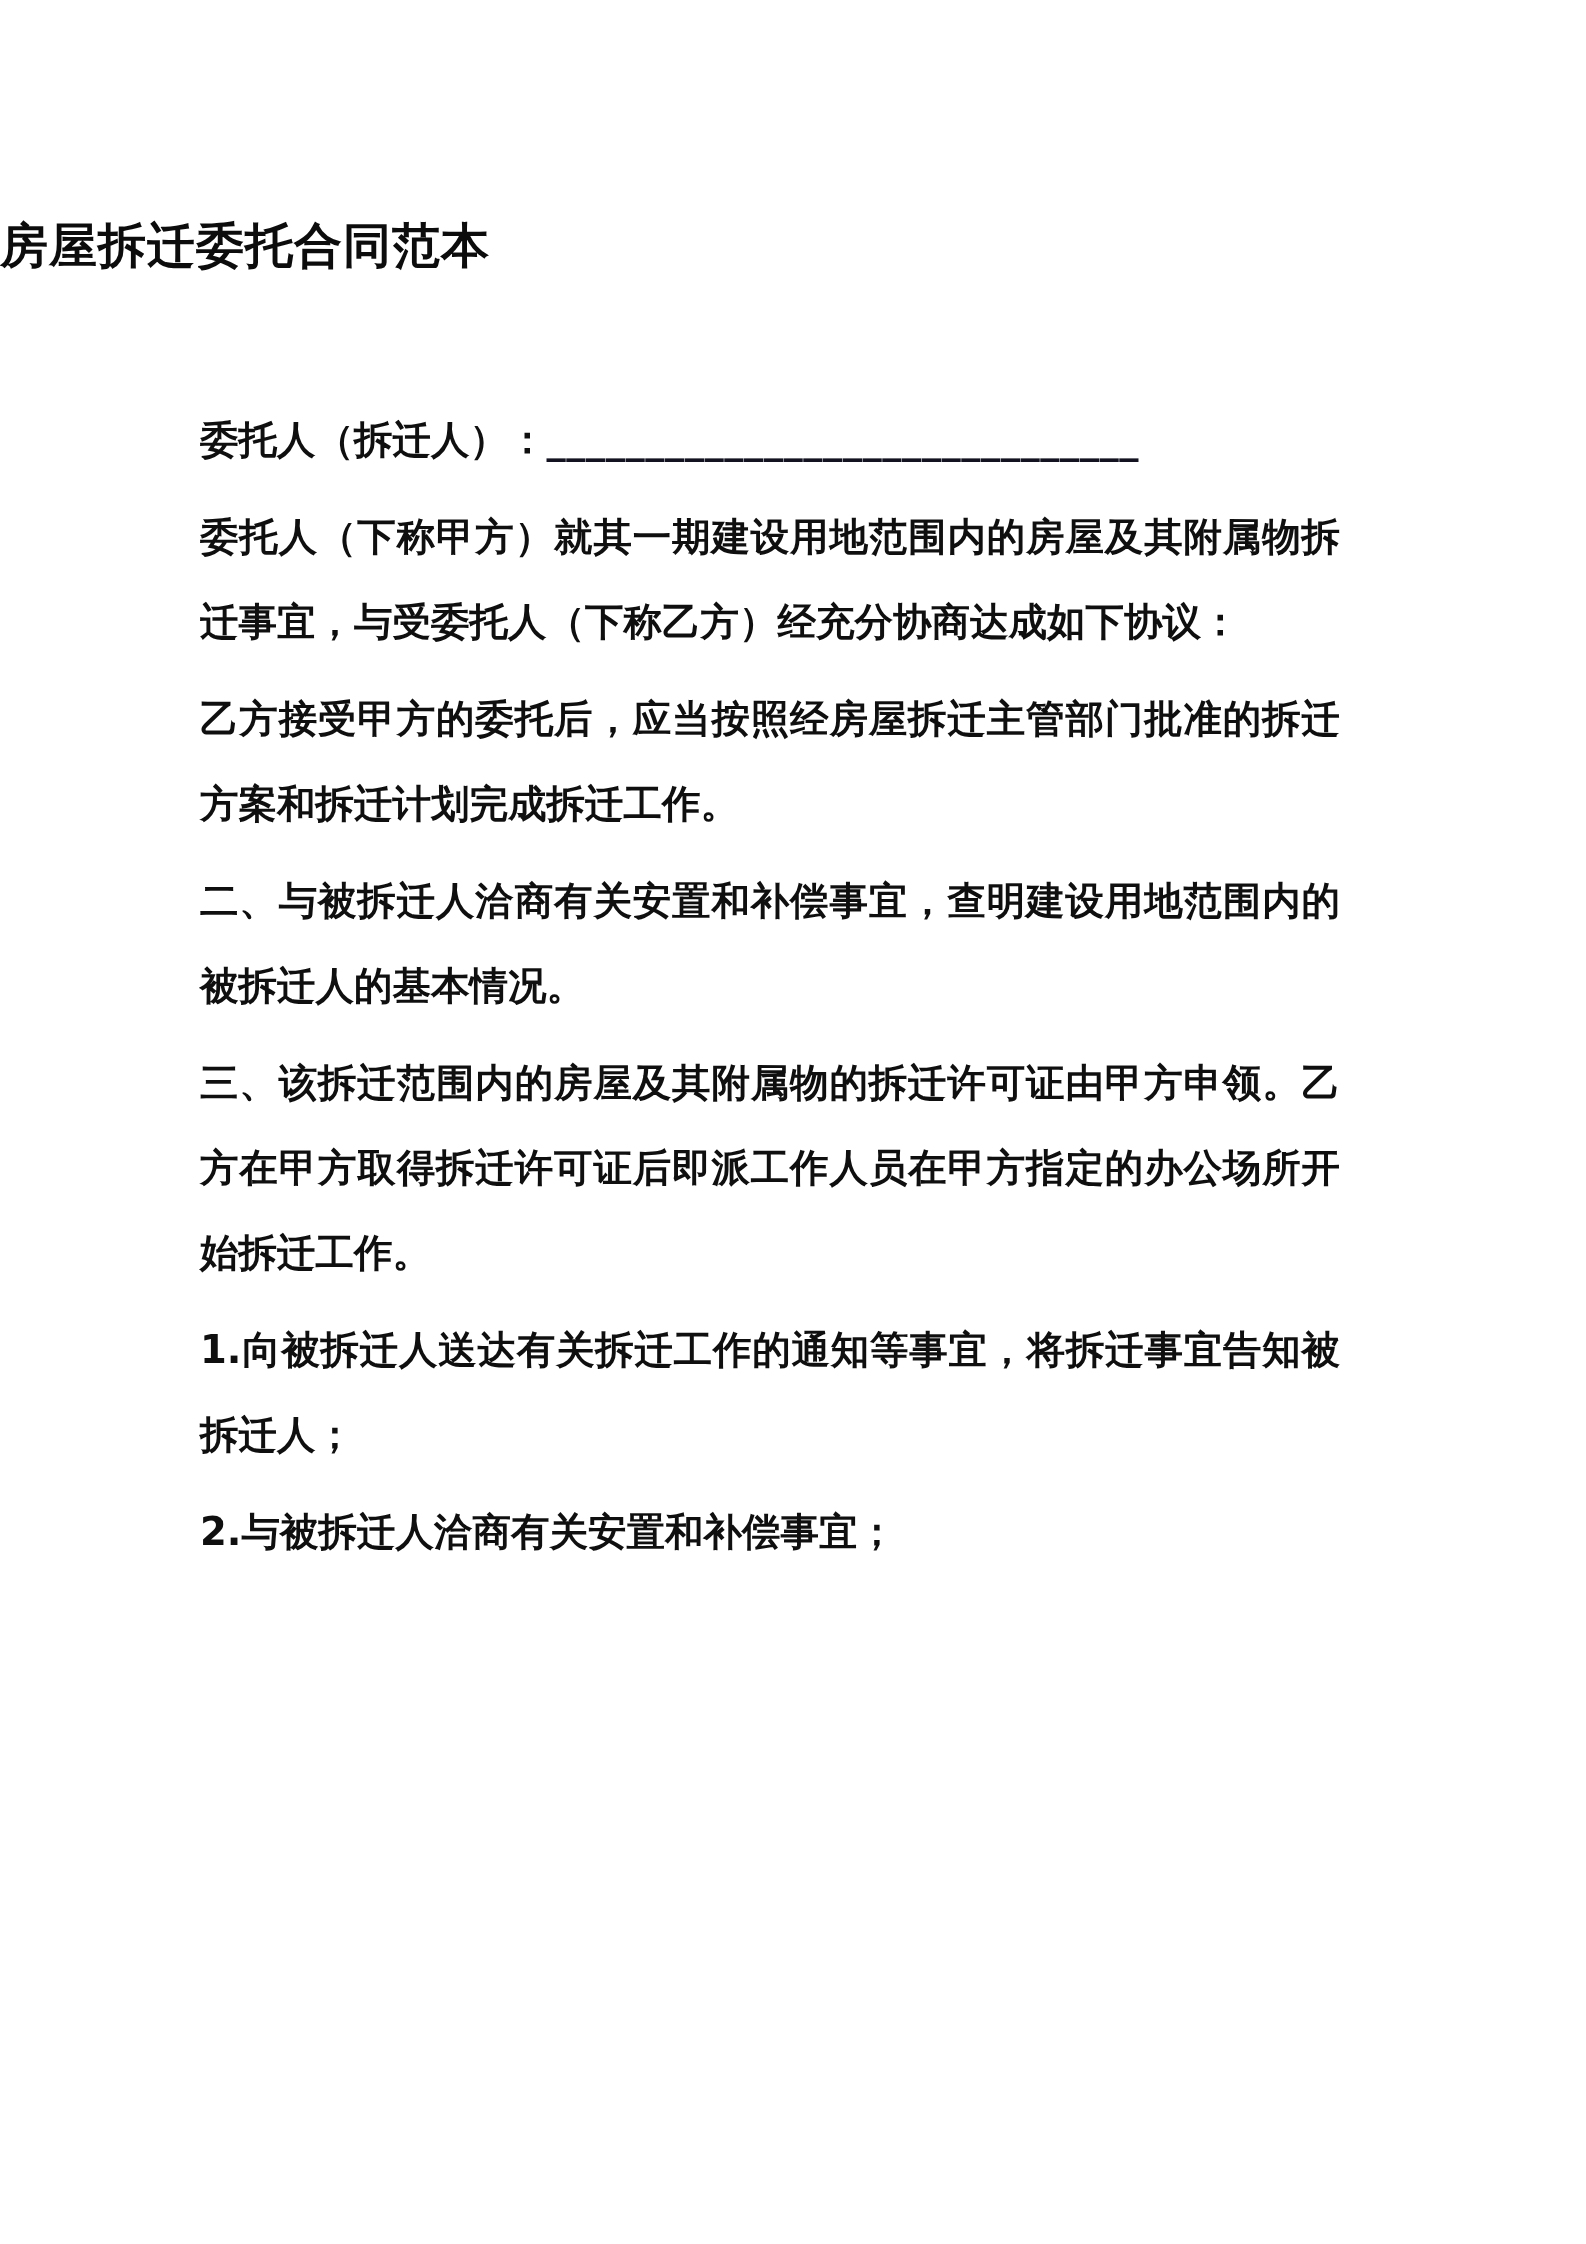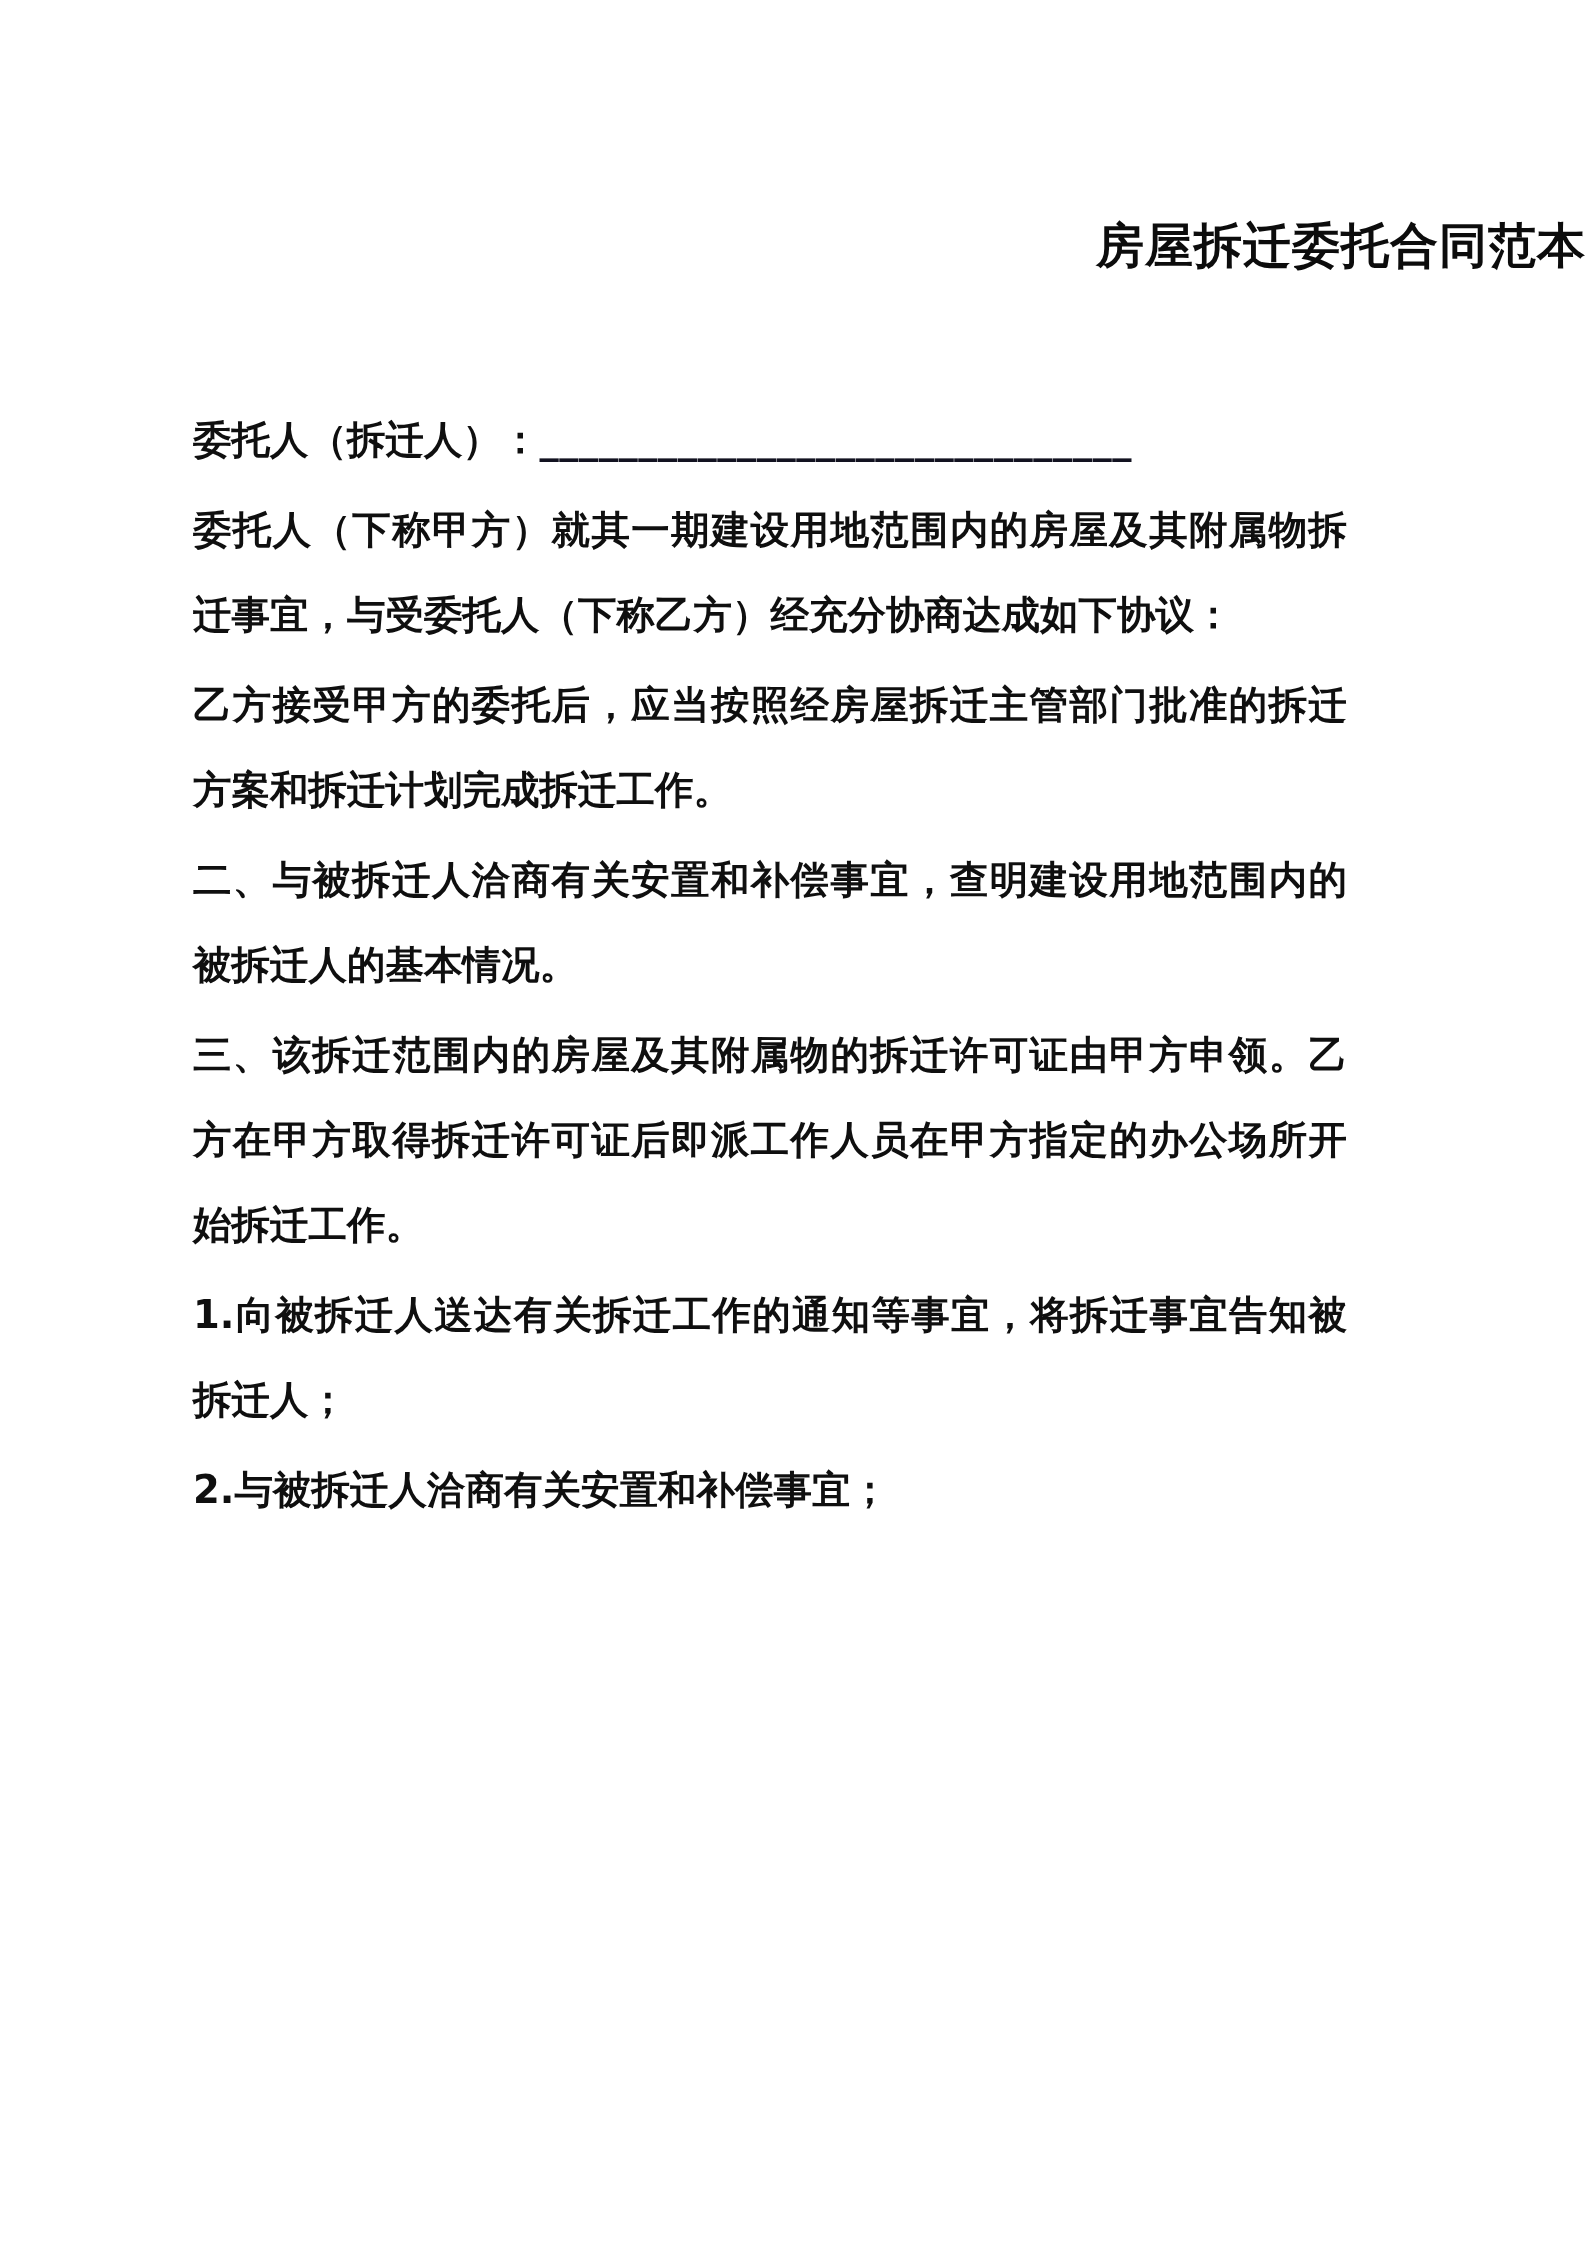--- a/index.html
+++ b/index.html
@@ -13,21 +13,21 @@
     height: 2244px;
     margin: 0 auto;
     background: #ffffff;
     overflow: hidden;
     font-family: "DejaVu Sans", sans-serif;
     color: #0f0f0f;
   }
   .doc-title {
     margin: 205px 0 0 0;
     padding: 0;
-    text-align: right;
+    text-align: left;
     font-size: 48px;
     line-height: 80px;
     font-weight: 700;
     letter-spacing: 1px;
     color: #0c0c0c;
   }
   .doc-body {
     margin-top: 112px;
     padding-left: 188px;
     width: 1164px;
@@ -42,21 +42,21 @@
   }
   .field-label {
     display: inline;
   }
   .field-blank {
     display: inline;
     letter-spacing: 0.5px;
     color: #121220;
   }
   .doc-body p {
-    margin: 5px;
+    margin: 12px;
     padding: 0;
   }
 </style>
 </head>
 <body>
 
 <div class="page">
 
   <h1 class="doc-title">房屋拆迁委托合同范本</h1>
 

